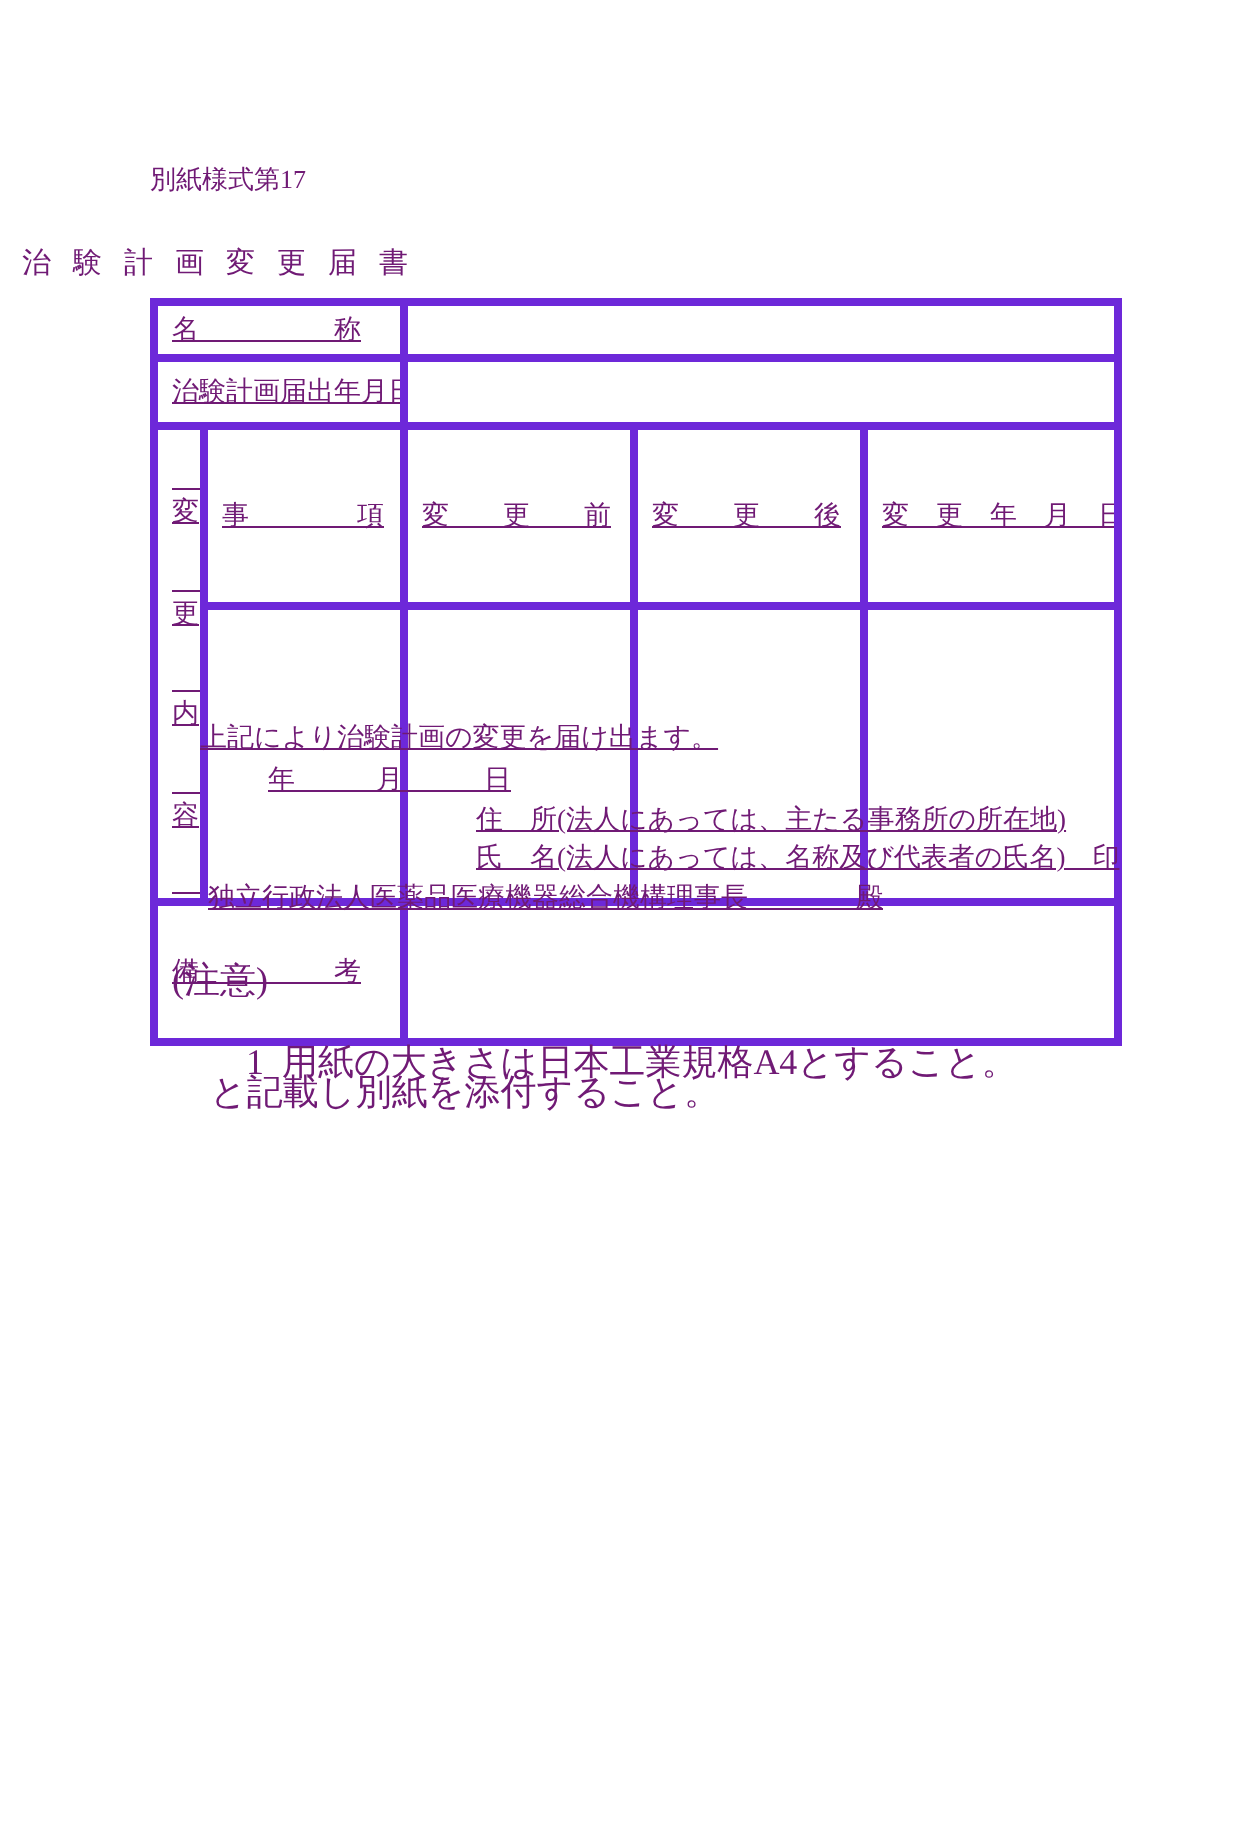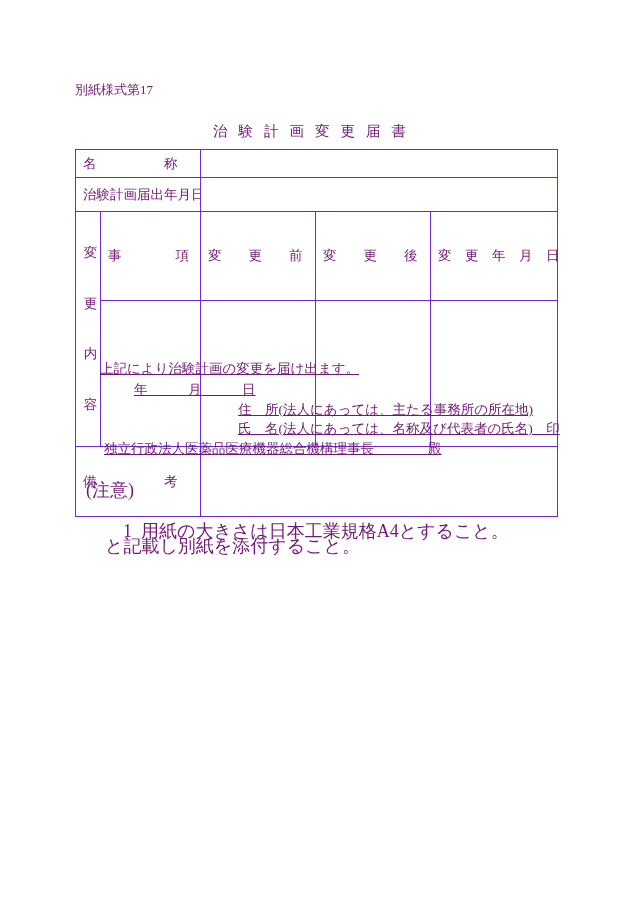--- a/index.html
+++ b/index.html
@@ -12,39 +12,40 @@
     color: #701a75;
     font-family: "Liberation Serif", "DejaVu Serif", serif;
     overflow: hidden;
   }
   .abs { position: absolute; white-space: pre; }
 
   .form-number { left: 75px; top: 81px; font-size: 13px; }
 
   .form-title {
     left: 0; right: 0; top: 122px;
-    text-align: center;
     font-size: 14.5px;
     letter-spacing: 11px;
+    padding-left: 11px;
   }
 
   table.form-table {
     position: absolute;
     left: 75px; top: 149px;
     border-collapse: collapse;
     table-layout: fixed;
     width: 482px;
   }
   table.form-table td {
-    border: 1px solid #6d28d9;
+    border: 4px solid #6d28d9;
     font-size: 13.5px;
     vertical-align: middle;
     padding: 0 2px 0 7px;
     white-space: pre;
     overflow: hidden;
+    text-decoration: underline;
   }
   td.h28 { height: 28px; }
   td.h34 { height: 34px; }
   td.h46 { height: 46px; }
   td.h70 { height: 70px; }
   td.small-label { font-size: 13px; padding-left: 6px; }
   td.hdr { padding-left: 8px; }
   td.hdr-date { padding-left: 3px; }
   td.vert-label {
     padding: 0;

